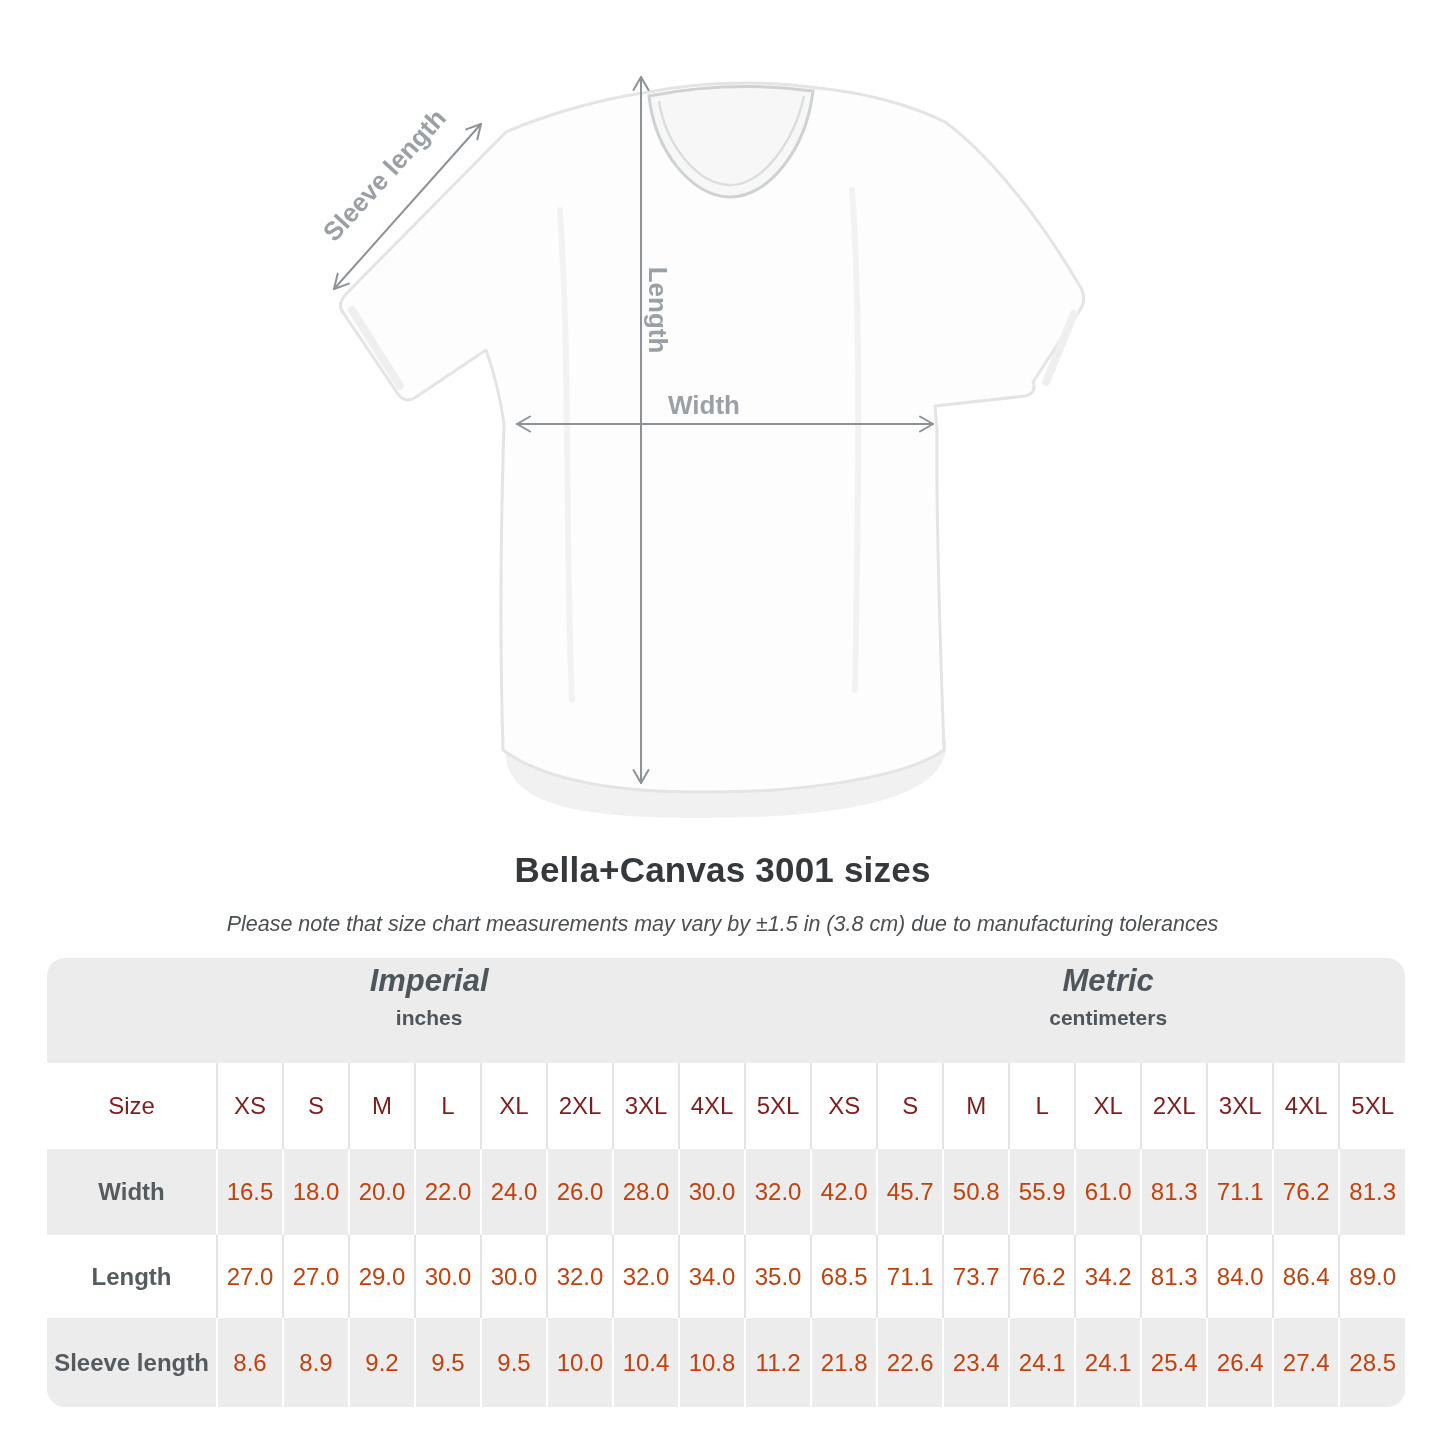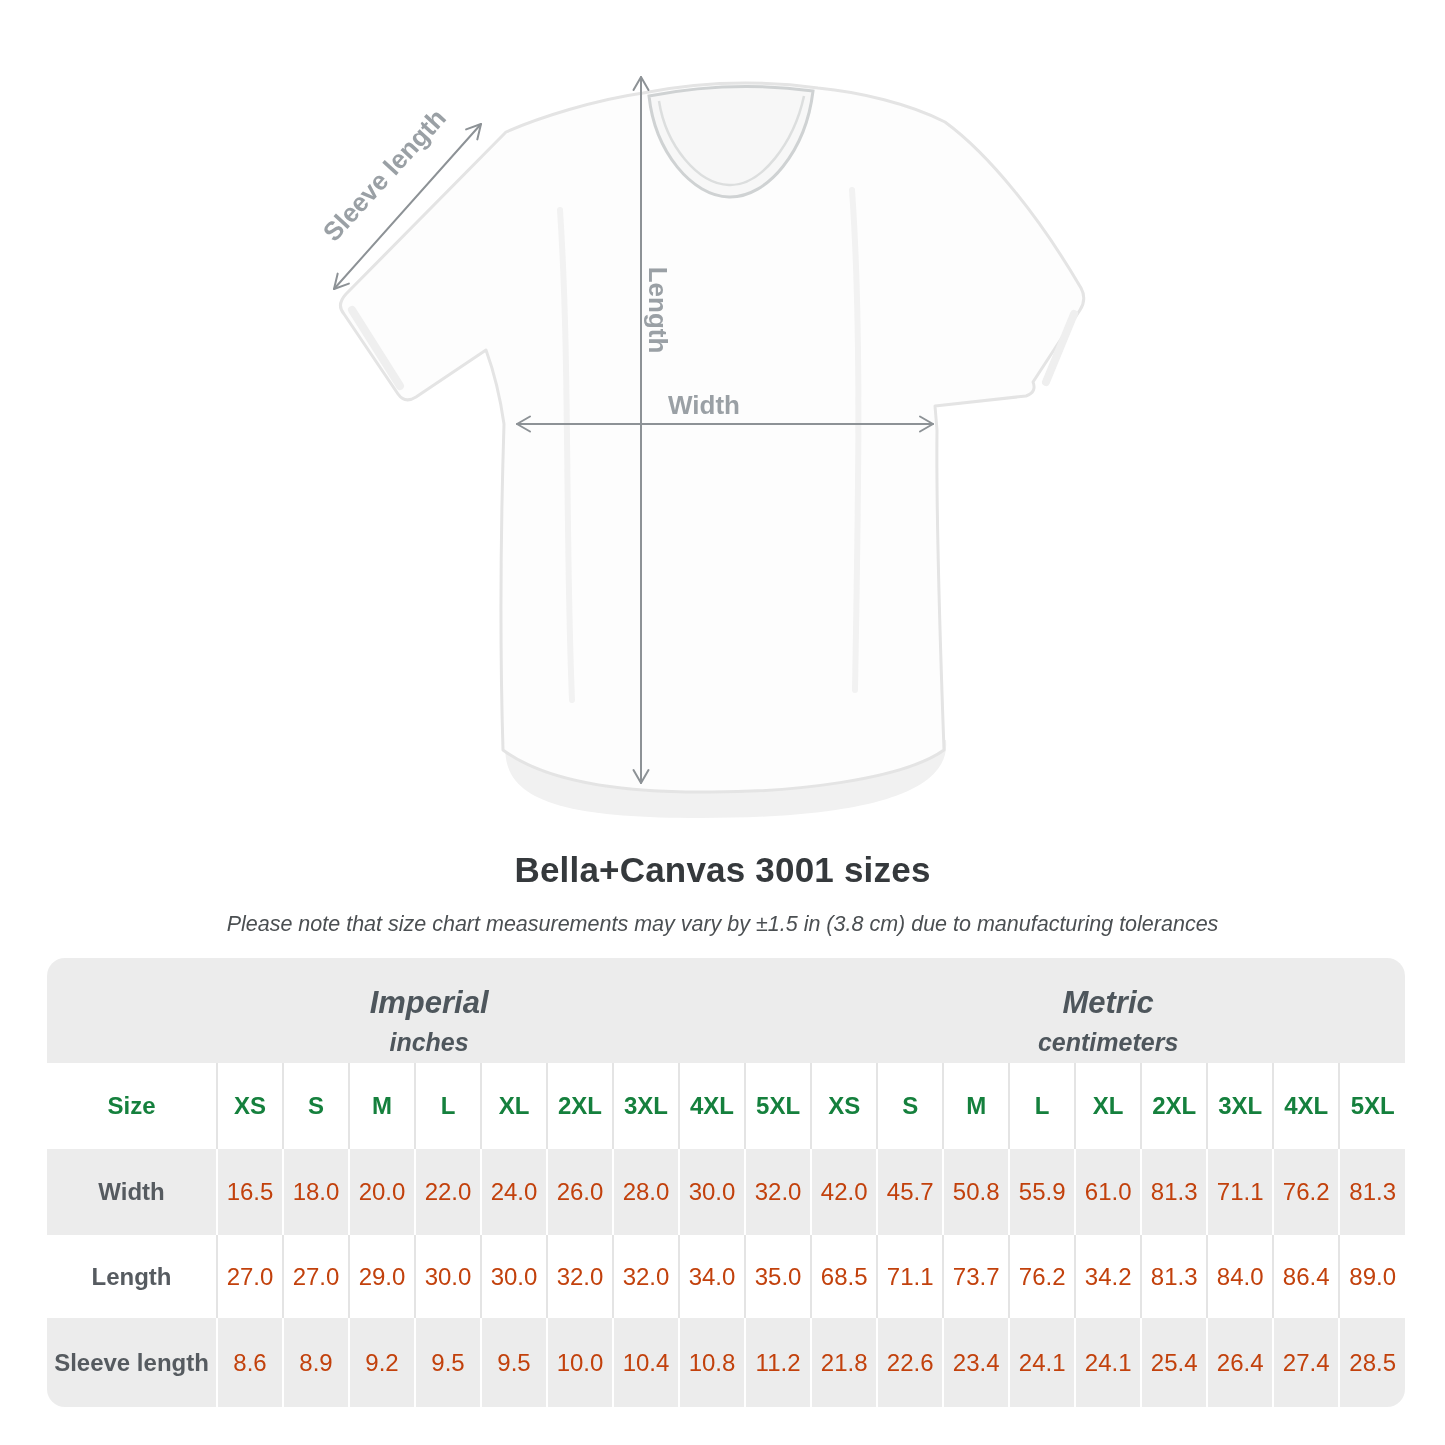--- a/index.html
+++ b/index.html
@@ -11,25 +11,25 @@
 
   .title-block { position:absolute; top:849px; left:0; width:1445px; text-align:center; }
   .page-title { font-size:35px; line-height:42px; font-weight:bold; color:#35393c; letter-spacing:0.2px; }
   .page-subtitle { margin-top:20px; font-size:21.5px; line-height:27px; font-style:italic; color:#4b4f52; }
 
   .table-wrap { position:absolute; left:47px; top:958px; width:1358px; height:449px;
                 border-radius:18px; overflow:hidden; }
   table { width:1358px; height:449px; table-layout:fixed; border-collapse:collapse; }
   th, td { text-align:center; vertical-align:middle; font-family:"Liberation Sans", sans-serif; }
 
-  tr.band-row th { background:#ececec; height:105px; vertical-align:top; padding-top:27px; }
+  tr.band-row th { background:#ececec; height:105px; vertical-align:top; padding-top:5px; }
   .sec-name { font-size:31px; font-weight:bold; font-style:italic; color:#4e565c; line-height:36px; }
-  .sec-unit { font-size:25px; font-style:italic; color:#4e565c; margin-top:7px; }
-
-  tr.size-row th { background:#ffffff; height:86px; font-size:24px; font-weight:bold; color:#15803d; }
+  .sec-unit { font-size:21px; color:#4e565c; margin-top:7px; }
+
+  tr.size-row th { background:#ffffff; height:86px; font-size:24px; font-weight:normal; color:#7f1d1d; }
   tr.data-row td { font-size:24px; font-weight:normal; color:#c2410c; }
   tr.data-row th.lbl { font-size:24px; font-weight:bold; color:#565b60; }
   tr.row-gray > * { background:#ececec; }
   tr.row-white > * { background:#ffffff; }
   tr.r1 > * { height:86px; }
   tr.r2 > * { height:83px; }
   tr.r3 > * { height:89px; }
 
   tr.size-row > *:not(:first-child) { border-left:2px solid #e4e4e4; }
   tr.row-white.data-row > *:not(:first-child) { border-left:2px solid #e4e4e4; }

